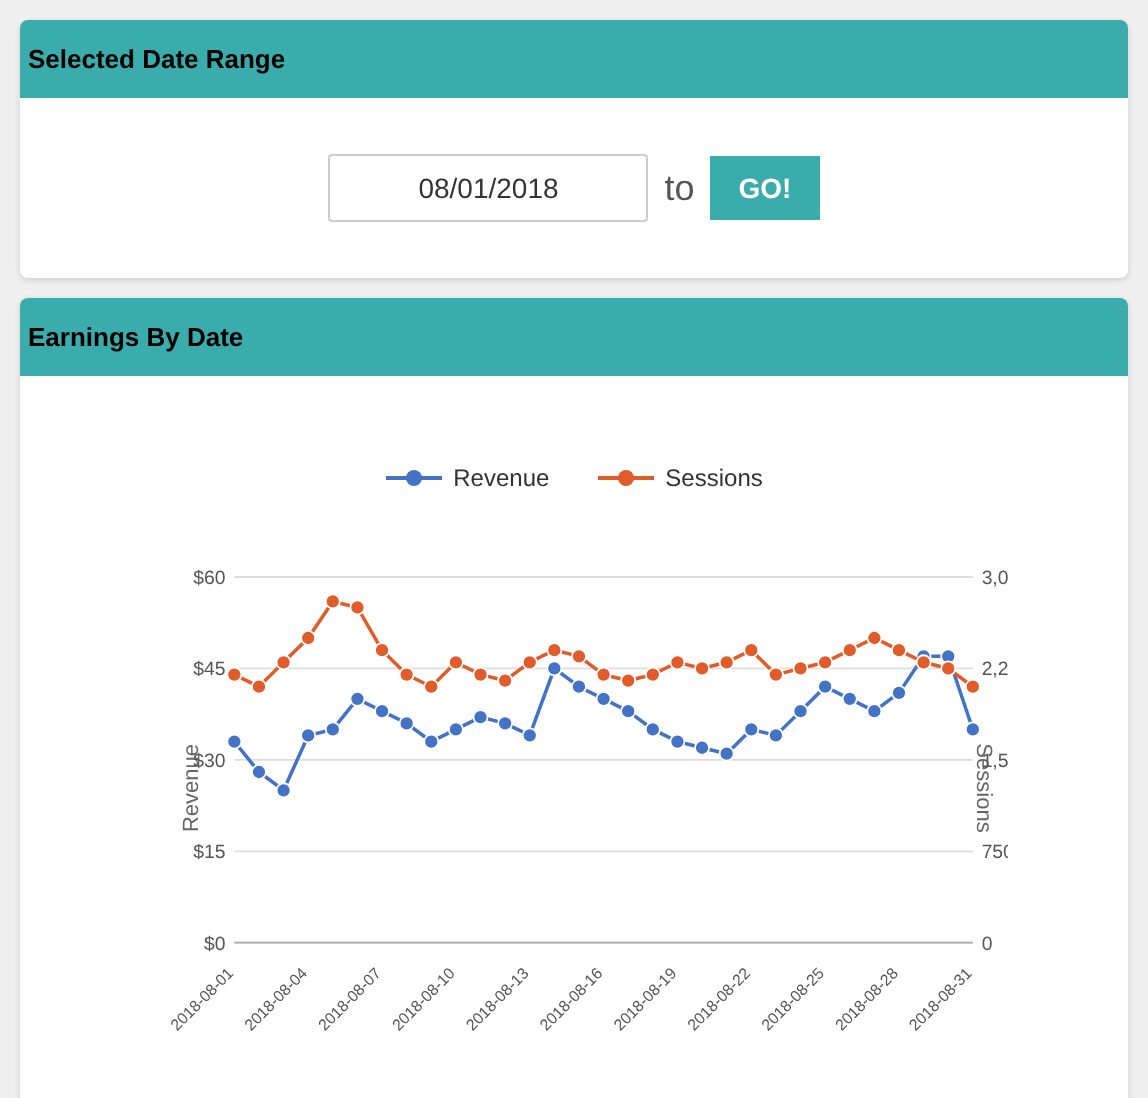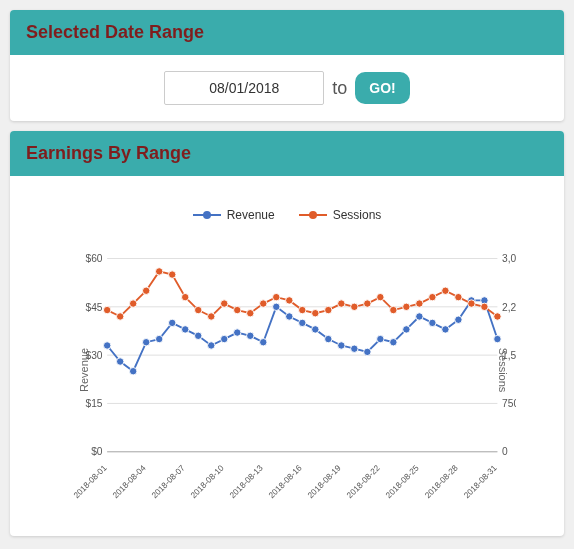--- a/index.html
+++ b/index.html
@@ -11,27 +11,27 @@
     }
     .card {
       background: #fff;
       margin: 10px;
       border-radius: 4px;
       overflow: hidden;
       box-shadow: 0 1px 3px rgba(0,0,0,0.15);
     }
     .card-header {
       background: #3aacac;
-      color: #7f1d1d;
-      padding: 12px 16px;
-      font-size: 18px;
+      color: #000000;
+      padding: 12px 4px;
+      font-size: 13px;
       font-weight: bold;
     }
     .card-body {
-      padding: 16px;
+      padding: 28px;
     }
     .date-range-row {
       display: flex;
       align-items: center;
       gap: 8px;
       justify-content: center;
     }
     .date-input {
       border: 1px solid #ccc;
       padding: 8px 12px;
@@ -45,21 +45,21 @@
       font-size: 18px;
       color: #555;
     }
     .go-btn {
       background: #3aacac;
       color: #fff;
       border: none;
       padding: 8px 14px;
       font-size: 14px;
       font-weight: bold;
-      border-radius: 10px;
+      border-radius: 0;
       cursor: pointer;
     }
 
     .chart-area {
       position: relative;
       padding: 16px 0 10px 0;
     }
     .legend {
       display: flex;
       justify-content: center;
@@ -112,21 +112,21 @@
     <div class="date-range-row">
       <input type="text" class="date-input" value="08/01/2018" style="">
       <span class="to-label">to</span>
       <button class="go-btn">GO!</button>
     </div>
   </div>
 </div>
 
 <div class="card">
   <div class="card-header">
-    <span>Earnings By Range</span>
+    <span>Earnings By Date</span>
   </div>
   <div class="card-body">
     <div class="chart-area">
       <div class="legend">
         <div class="legend-item">
           <svg width="28" height="12">
               <line x1="0" y1="6" x2="28" y2="6" stroke="#4472c4" stroke-width="2"></line>
               <circle cx="14" cy="6" r="4" fill="#4472c4"></circle>
             </svg>
           <span>Revenue</span>

